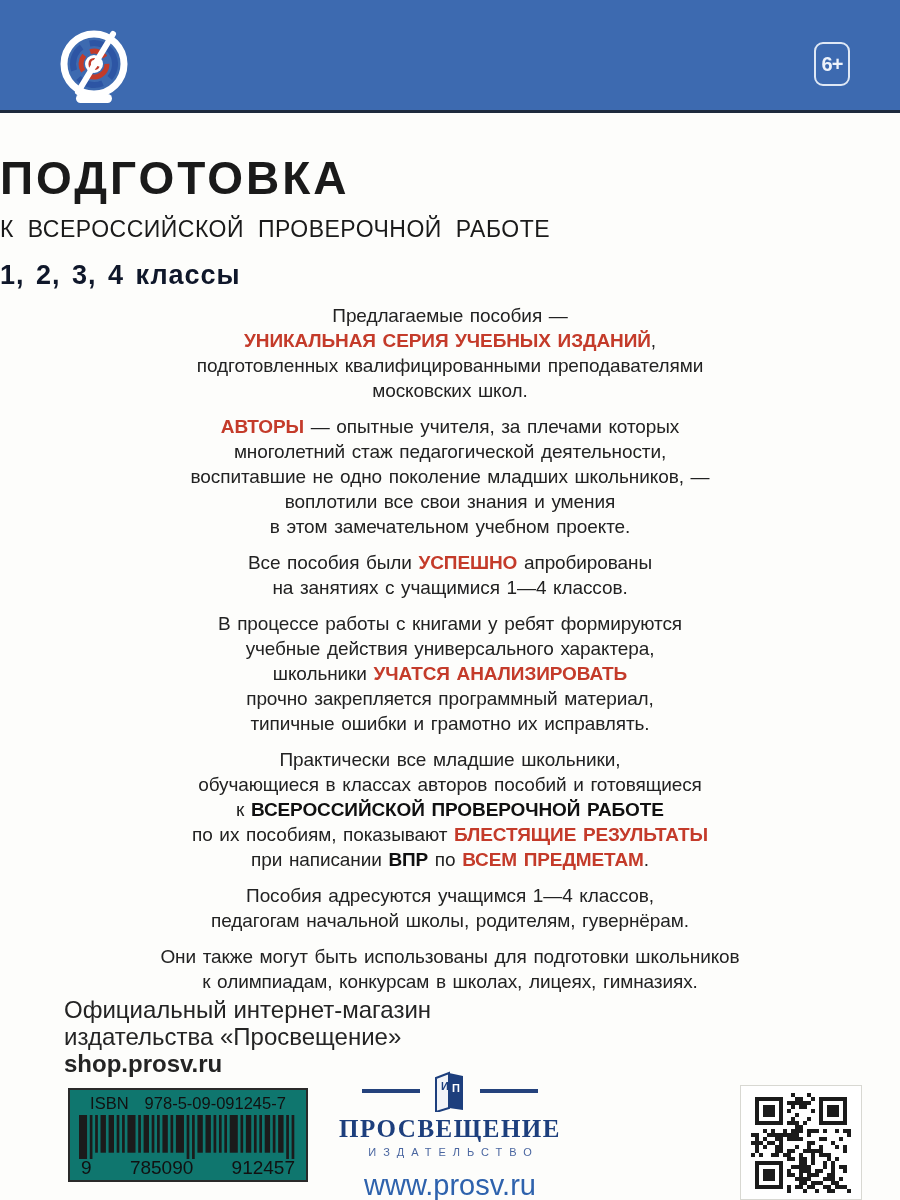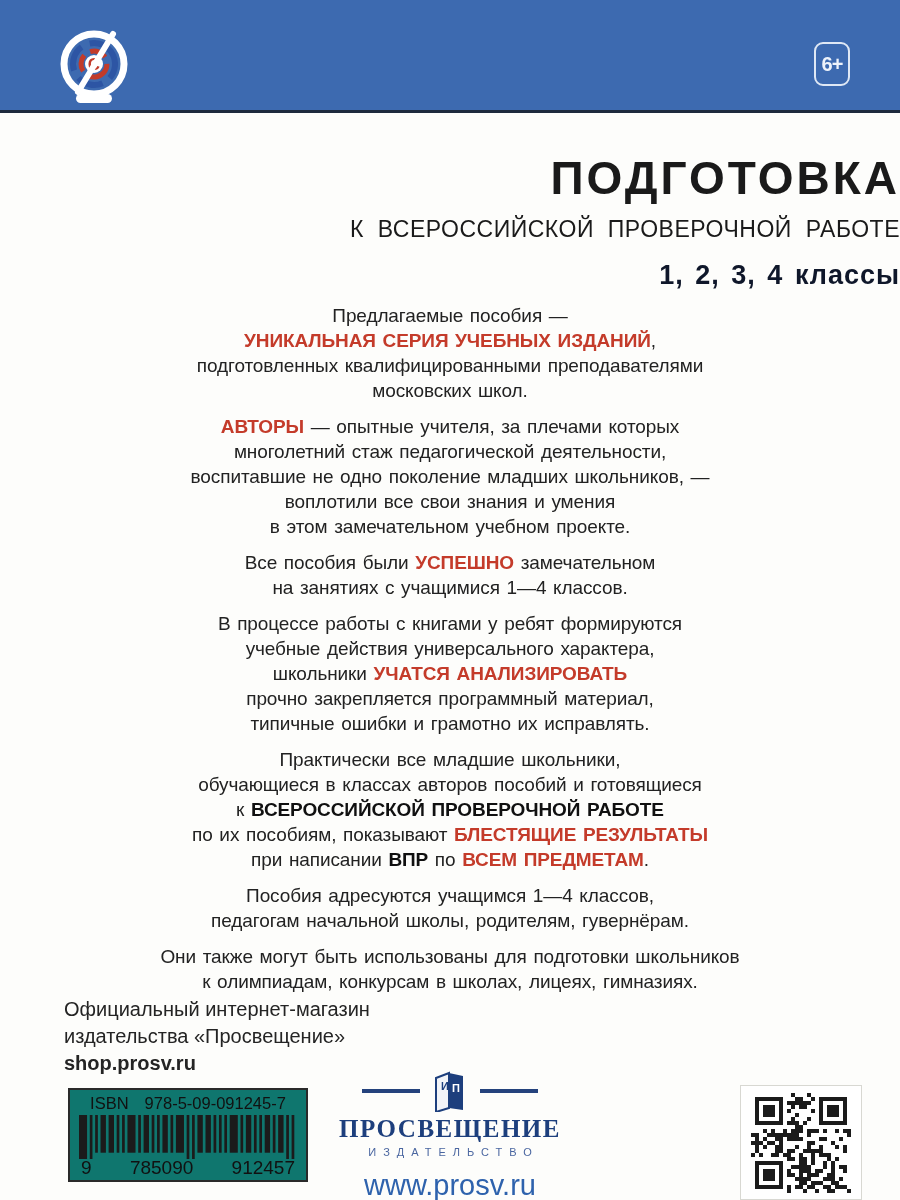--- a/index.html
+++ b/index.html
@@ -8,36 +8,36 @@
 
   
   .band{height:110px;background:#3d6ab0;border-bottom:3px solid #1d2a3d;position:relative;}
   .series-logo{position:absolute;left:56px;top:26px;}
   .age-badge{position:absolute;right:50px;top:42px;width:32px;height:40px;
              border:2px solid #dfe8f5;border-radius:9px;color:#eef3fb;
              font-size:20px;font-weight:bold;display:flex;align-items:center;
              justify-content:center;letter-spacing:-1px;}
 
   
-  .title-block{text-align:right;color:#1a1a1a;}
+  .title-block{text-align:left;color:#1a1a1a;}
   .main-title{margin:42px 0 0;font-size:46px;font-weight:bold;letter-spacing:3px;line-height:1;}
   .subtitle{margin-top:15px;font-size:23px;word-spacing:7px;letter-spacing:0.5px;}
   .grades{margin-top:17px;font-size:27px;font-weight:bold;color:#0f172a;
           letter-spacing:1px;word-spacing:3px;}
 
   
   .body-text{margin-top:12px;text-align:center;color:#222;font-size:19px;
              letter-spacing:-0.1px;word-spacing:1.5px;}
   .para{margin:0 0 11px;}
   .line{display:block;line-height:25px;}
   .seg.red{color:#c43b2a;font-weight:bold;}
   .seg.bold{color:#101010;font-weight:bold;}
 
   
-  .shop-block{position:absolute;left:64px;top:996px;font-size:20px;
+  .shop-block{position:absolute;left:64px;top:996px;font-size:24px;
               line-height:27px;color:#242424;}
   .shop-url{font-weight:bold;}
 
   .barcode-box{position:absolute;left:68px;top:1088px;width:240px;height:94px;
                background:#0f766e;border:2px solid #2a2a2a;box-sizing:border-box;
                padding:4px 9px 3px;display:flex;flex-direction:column;}
   .isbn-row{display:flex;justify-content:center;gap:16px;font-size:16.5px;color:#111;}
   .bars{flex:1;margin-top:2px;}
   .digits-row{display:flex;justify-content:space-between;font-size:19px;color:#111;
               padding:0 2px;line-height:18px;}
@@ -90,21 +90,21 @@
         <span class="line"><span class="seg">московских школ.</span></span>
       </p>
       <p class="para">
         <span class="line"><span class="seg red">АВТОРЫ</span><span class="seg"> — опытные учителя, за плечами которых</span></span>
         <span class="line"><span class="seg">многолетний стаж педагогической деятельности,</span></span>
         <span class="line"><span class="seg">воспитавшие не одно поколение младших школьников, —</span></span>
         <span class="line"><span class="seg">воплотили все свои знания и умения</span></span>
         <span class="line"><span class="seg">в этом замечательном учебном проекте.</span></span>
       </p>
       <p class="para">
-        <span class="line"><span class="seg">Все пособия были </span><span class="seg red">УСПЕШНО</span><span class="seg"> замечательном</span></span>
+        <span class="line"><span class="seg">Все пособия были </span><span class="seg red">УСПЕШНО</span><span class="seg"> апробированы</span></span>
         <span class="line"><span class="seg">на занятиях с учащимися 1—4 классов.</span></span>
       </p>
       <p class="para">
         <span class="line"><span class="seg">В процессе работы с книгами у ребят формируются</span></span>
         <span class="line"><span class="seg">учебные действия универсального характера,</span></span>
         <span class="line"><span class="seg">школьники </span><span class="seg red">УЧАТСЯ АНАЛИЗИРОВАТЬ</span></span>
         <span class="line"><span class="seg">прочно закрепляется программный материал,</span></span>
         <span class="line"><span class="seg">типичные ошибки и грамотно их исправлять.</span></span>
       </p>
       <p class="para">

